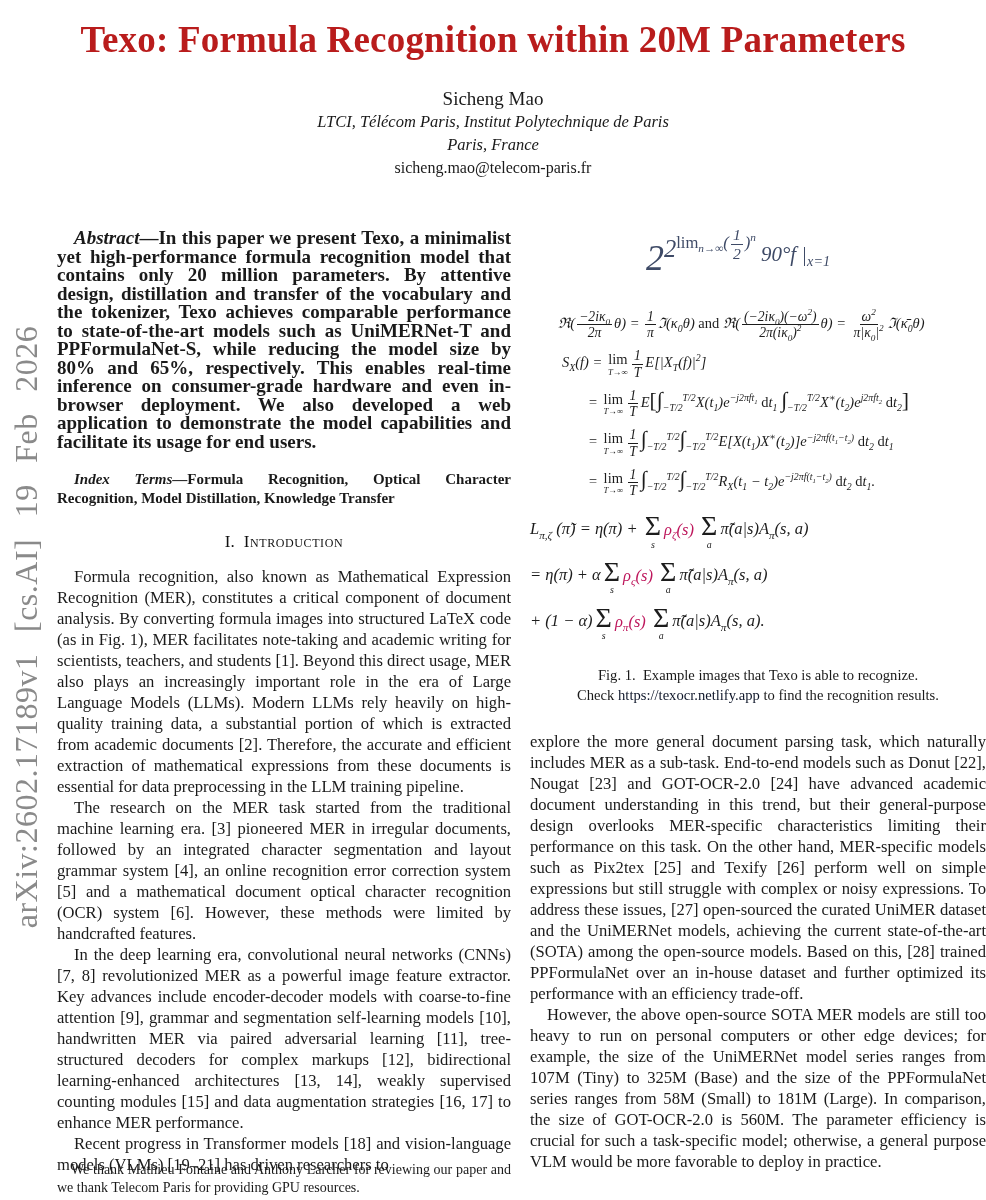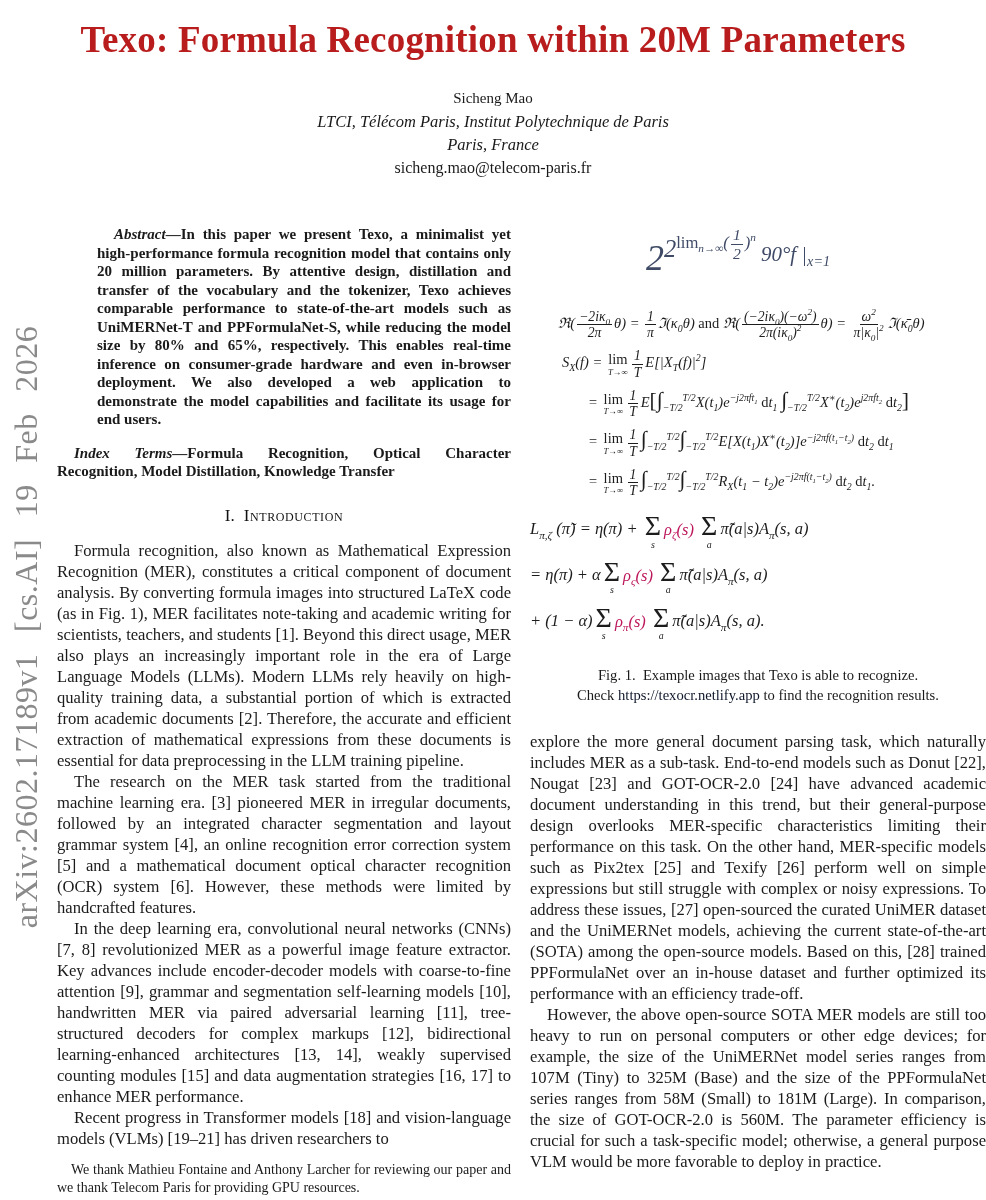--- a/index.html
+++ b/index.html
@@ -2,37 +2,37 @@
 <html lang="en"><head>
 <meta charset="utf-8">
 <style>
   html,body{margin:0;padding:0;background:#ffffff;}
   .page{position:relative;width:986px;height:1200px;background:#fff;overflow:hidden;
         font-family:"Liberation Serif","DejaVu Serif",serif;color:#1a1a1a;}
 
   
   .title{margin-top:18px;text-align:center;font-size:37px;letter-spacing:.2px;color:#b91c1c;}
   .authors{margin-top:26px;text-align:center;line-height:23px;}
-  .author-name{font-size:15px;}
+  .author-name{font-size:19px;}
   .author-affil{font-style:italic;font-size:16.5px;}
   .author-city{font-style:italic;font-size:16.5px;}
   .author-email{font-size:16px;}
 
   
   .arxiv-stamp{position:absolute;top:627px;left:26px;transform:translate(-50%,-50%) rotate(-90deg);
         white-space:nowrap;color:#8a8a8a;font-size:32px;word-spacing:13px;letter-spacing:.5px;}
 
   
   .col{position:absolute;top:210px;width:454px;font-size:16.6px;line-height:21px;text-align:justify;}
   .col-left{left:57px;}
   .col-right{left:530px;width:456px;}
   .para{text-indent:17px;margin:0;}
   .para.no-indent{text-indent:0;}
 
-  .abstract{font-weight:bold;font-size:15px;line-height:18.5px;text-indent:17px;margin-left:40px;}
+  .abstract{font-weight:bold;font-size:19px;line-height:18.5px;text-indent:17px;}
   .abstract .lbl{font-style:italic;}
   .index-terms{font-weight:bold;font-size:15px;line-height:18.5px;text-indent:17px;margin-top:2px;}
   .index-terms .lbl{font-style:italic;}
 
   .sec-heading{text-align:center;text-indent:0;font-size:17px;margin:24px 0 14px 0;color:#111;}
   .sec-heading .num{margin-right:9px;}
   .sec-heading .nm{font-variant:small-caps;letter-spacing:.6px;}
 
   .footnote{position:absolute;left:57px;top:1161px;width:454px;font-size:14px;line-height:17.5px;
         text-align:justify;text-indent:14px;}

